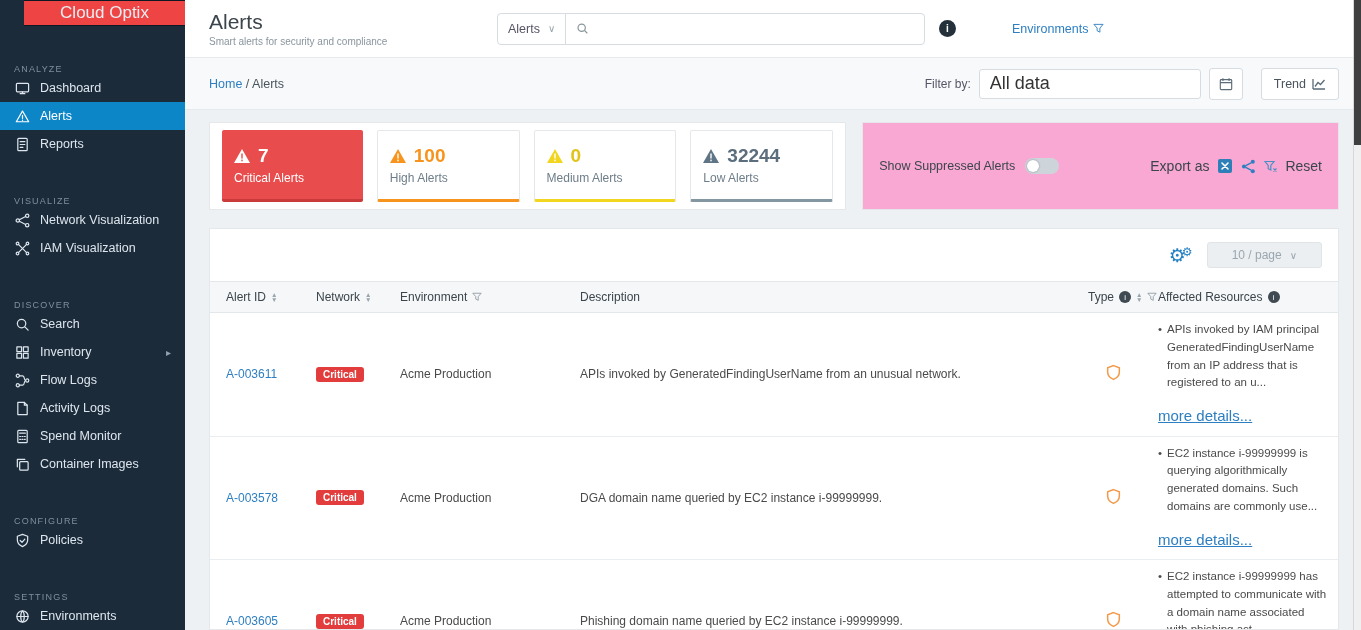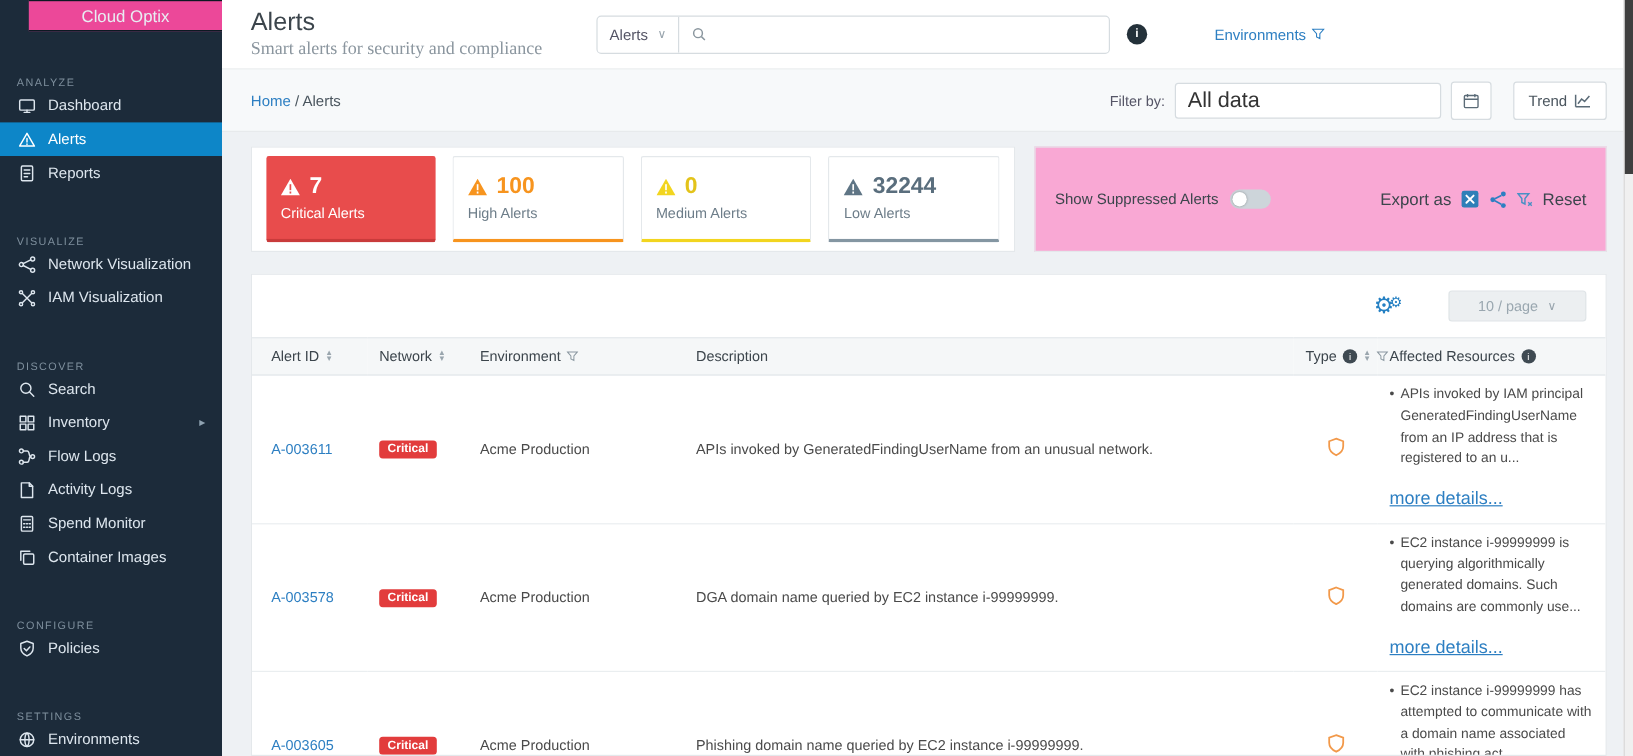--- a/index.html
+++ b/index.html
@@ -3,36 +3,36 @@
 <meta charset="utf-8">
 <style>
   * { box-sizing: border-box; margin: 0; padding: 0; }
   html,body { width:1361px; height:630px; overflow:hidden; font-family:"Liberation Sans", sans-serif; background:#fff; }
   .app { display:flex; width:1361px; height:630px; }
 
   
   .sidebar { width:185px; background:#1c2b3a; color:#dde6ee; flex:0 0 185px; display:flex; flex-direction:column; overflow:hidden; }
   .logo-block { height:58px; background:#16242f; display:flex; align-items:center; justify-content:center; gap:8px; }
   .logo-text { font-size:18px; font-weight:bold; letter-spacing:2px; color:#fff; }
-  .product-bar { height:42px; background:#ec4899; border-top:1px solid #0d1822; border-bottom:1px solid #0d1822; display:flex; align-items:center; justify-content:center; font-size:14px; color:#e8eef3;margin-left:24px; }
+  .product-bar { height:42px; background:#ef4444; border-top:1px solid #0d1822; border-bottom:1px solid #0d1822; display:flex; align-items:center; justify-content:center; font-size:17px; color:#e8eef3;margin-left:24px; }
   .nav-section { padding-top:28px; }
   .nav-label { font-size:9px; color:#7e8f9d; letter-spacing:1.2px; padding:0 14px; height:20px; display:flex; align-items:flex-end; }
   .nav-item { display:flex; align-items:center; gap:10px; padding:0 14px; height:28px; font-size:12.5px; color:#dde6ee; cursor:pointer; }
   .nav-item.active { background:#0d86c8; color:#fff; }
   .nav-icon { width:16px; height:16px; display:inline-flex; align-items:center; justify-content:center; }
   .nav-icon svg { stroke:currentColor; fill:none; stroke-width:1.3; stroke-linecap:round; stroke-linejoin:round; }
   .nav-chevron { margin-left:auto; color:#8fa2b1; font-size:10px; }
 
   
   .main { flex:1; display:flex; flex-direction:column; background:#eef1f4; overflow:hidden; }
 
   .topbar { height:58px; background:#fff; display:flex; align-items:center; border-bottom:1px solid #e7eaec; padding:0 24px; flex:0 0 58px; }
   .title-block { width:264px; }
   .page-title { font-size:21px; color:#3c454c; }
-  .page-subtitle { font-size:15px; color:#8a959e; margin-top:2px;font-family:Liberation Serif, serif; }
+  .page-subtitle { font-size:10px; color:#8a959e; margin-top:2px; }
   .search-group { display:flex; height:32px; border:1px solid #d6dce0; border-radius:4px; overflow:hidden; width:428px; margin-left:24px; background:#fff; }
   .scope { display:flex; align-items:center; gap:8px; padding:0 10px; border-right:1px solid #d6dce0; font-size:12.5px; color:#556; cursor:pointer; }
   .chev { color:#98a4ad; font-size:10px; }
   .search-box { flex:1; display:flex; align-items:center; padding:0 10px; gap:8px; }
   .search-box input { border:none; outline:none; flex:1; font-size:12.5px; color:#333; }
   .info-big { width:17px; height:17px; border-radius:50%; background:#24313a; color:#fff; font-size:10px; font-weight:bold; display:flex; align-items:center; justify-content:center; margin-left:14px; cursor:pointer; }
   .env-link { margin-left:56px; color:#2d7fc2; font-size:12.5px; display:flex; align-items:center; gap:5px; cursor:pointer; }
 
   .crumb-bar { height:52px; flex:0 0 52px; background:#f7f9fa; border-bottom:1px solid #e7eaec; display:flex; align-items:center; justify-content:space-between; padding:0 14px 0 24px; }
   .crumbs { font-size:12.5px; color:#4a555e; }
@@ -60,21 +60,21 @@
   .suppress-group { display:flex; align-items:center; gap:10px; font-size:12.5px; color:#3c454c; }
   .toggle { width:34px; height:16px; border-radius:8px; background:#cdd5da; position:relative; cursor:pointer; }
   .toggle .knob { position:absolute; left:2px; top:2px; width:12px; height:12px; border-radius:50%; background:#fff; box-shadow:0 0 2px rgba(0,0,0,.35); }
   .export-group { display:flex; align-items:center; gap:8px; font-size:14px; color:#3c454c;margin-left:12px; }
   .mini-icon { display:inline-flex; align-items:center; justify-content:center; cursor:pointer; }
 
   .table-card { margin-top:18px; background:#fff; border:1px solid #e4e8eb; flex:1; display:flex; flex-direction:column; overflow:hidden; }
   .table-toolbar { display:flex; justify-content:flex-end; align-items:center; gap:14px; padding:10px 16px; height:52px; flex:0 0 52px; }
   .gear { color:#2580c3; font-size:19px; line-height:1; cursor:pointer; }
   .gear-small { font-size:12px; vertical-align:top; margin-left:-4px; }
-  .page-pill { background:#eceff1; border:1px solid #dfe4e7; color:#9aa7b0; font-size:12px; border-radius:3px; padding:5px 24px; display:flex; align-items:center; gap:8px; cursor:pointer;margin-left:24px; }
+  .page-pill { background:#eceff1; border:1px solid #dfe4e7; color:#9aa7b0; font-size:12px; border-radius:3px; padding:5px 24px; display:flex; align-items:center; gap:8px; cursor:pointer; }
 
   table { width:100%; border-collapse:collapse; table-layout:fixed; }
   thead th { background:#f5f7f8; border-top:1px solid #e2e7ea; border-bottom:1px solid #e2e7ea; font-size:12px; color:#3c454c; font-weight:normal; text-align:left; padding:8px 10px; }
   th:first-child, td:first-child { padding-left:16px; }
   tbody td { border-bottom:1px solid #eaeef0; font-size:12px; color:#4a4a4a; padding:8px 10px; vertical-align:middle; height:95px; }
   .th-flex { display:flex; align-items:center; gap:5px; }
   .sort { display:inline-flex; flex-direction:column; line-height:5px; font-size:6.5px; color:#9aa6ae; cursor:pointer; }
   .info-dot { width:12px; height:12px; border-radius:50%; background:#3f4a52; color:#fff; font-size:8px; display:inline-flex; align-items:center; justify-content:center; flex:0 0 12px; }
   .funnel { display:inline-flex; cursor:pointer; }
   .badge-critical { background:#e23c3c; color:#fff; font-size:10px; font-weight:bold; padding:2px 7px; border-radius:3px; display:inline-block; }

